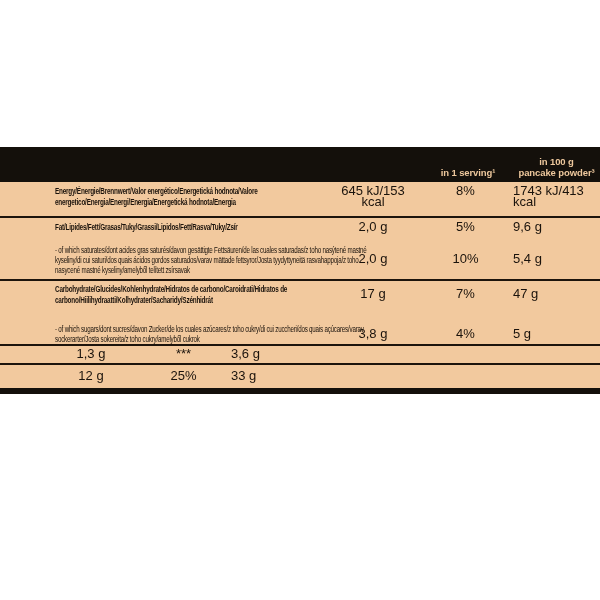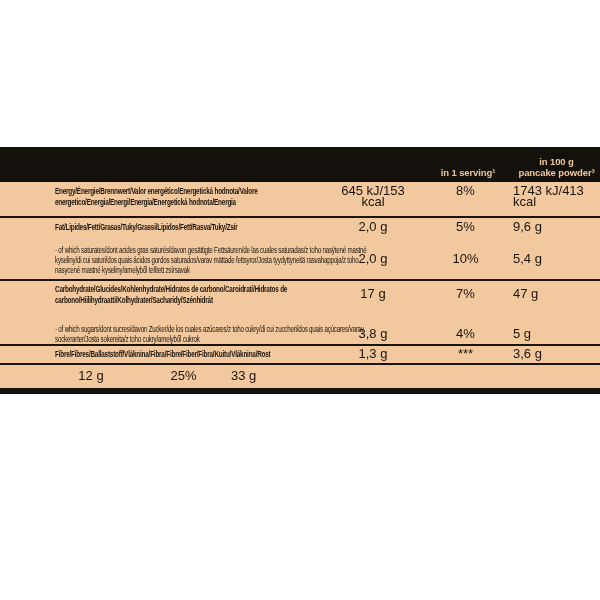--- a/index.html
+++ b/index.html
@@ -130,23 +130,20 @@
           <span class="label-text">- of which sugars/dont sucres/davon Zucker/de los cuales azúcares/z toho cukry/di cui zuccheri/dos quais açúcares/varav sockerarter/Josta sokereita/z toho cukry/amelyből cukrok</span>
         </div>
         <div class="col-serving val">3,8 g</div>
         <div class="col-ri val">4%</div>
         <div class="col-per100 val">5 g</div>
       </div>
     </div>
 
     <div class="trow row-fibre vcenter">
       <div class="entry lbl-bold va-center">
-        <div class="col-label">
-          <span class="label-text">Fibre/Fibres/Ballaststoff/Vláknina/Fibra/Fibre/Fiber/Fibra/Kuitu/Vláknina/Rost</span>
-        </div>
         <div class="col-serving val">1,3 g</div>
         <div class="col-ri val">***</div>
         <div class="col-per100 val">3,6 g</div>
       </div>
     </div>
 
     <div class="trow row-protein vcenter">
       <div class="entry lbl-bold va-center">
         <div class="col-serving val">12 g</div>
         <div class="col-ri val">25%</div>

